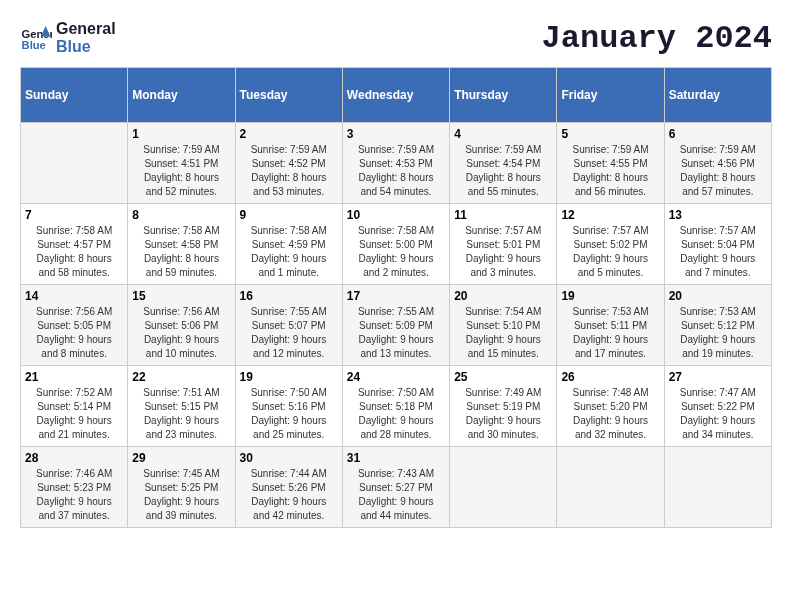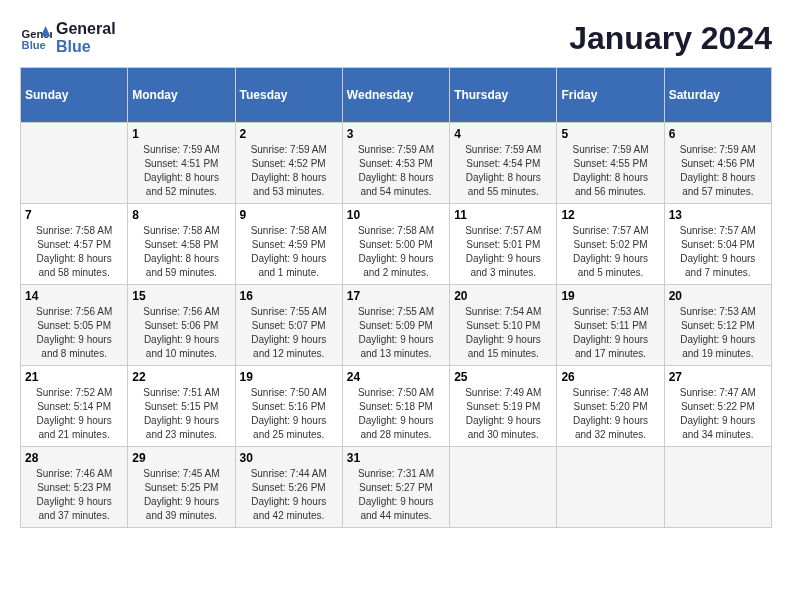--- a/index.html
+++ b/index.html
@@ -25,20 +25,21 @@
       width: 32px;
       height: 32px;
     }
     .title-block {
       text-align: right;
     }
     .month-title {
       font-size: 32px;
       font-weight: bold;
       color: #1a1a2e;
+      font-family: Liberation Mono, monospace;
     }
     .subtitle {
       font-size: 14px;
       color: #444;
     }
     table {
       width: 100%;
       border-collapse: collapse;
       font-size: 11px;
     }
@@ -327,21 +328,21 @@
         </td>
         <td>
           <div class="day-number">30</div>
           <div class="day-info" style="white-space: pre-line;">Sunrise: 7:44 AM
 Sunset: 5:26 PM
 Daylight: 9 hours
 and 42 minutes.</div>
         </td>
         <td>
           <div class="day-number">31</div>
-          <div class="day-info" style="white-space: pre-line;">Sunrise: 7:31 AM
+          <div class="day-info" style="white-space: pre-line;">Sunrise: 7:43 AM
 Sunset: 5:27 PM
 Daylight: 9 hours
 and 44 minutes.</div>
         </td>
         <td class="empty-cell"></td>
         <td class="empty-cell"></td>
         <td class="empty-cell"></td>
       </tr>
     </tbody>
 </table>

